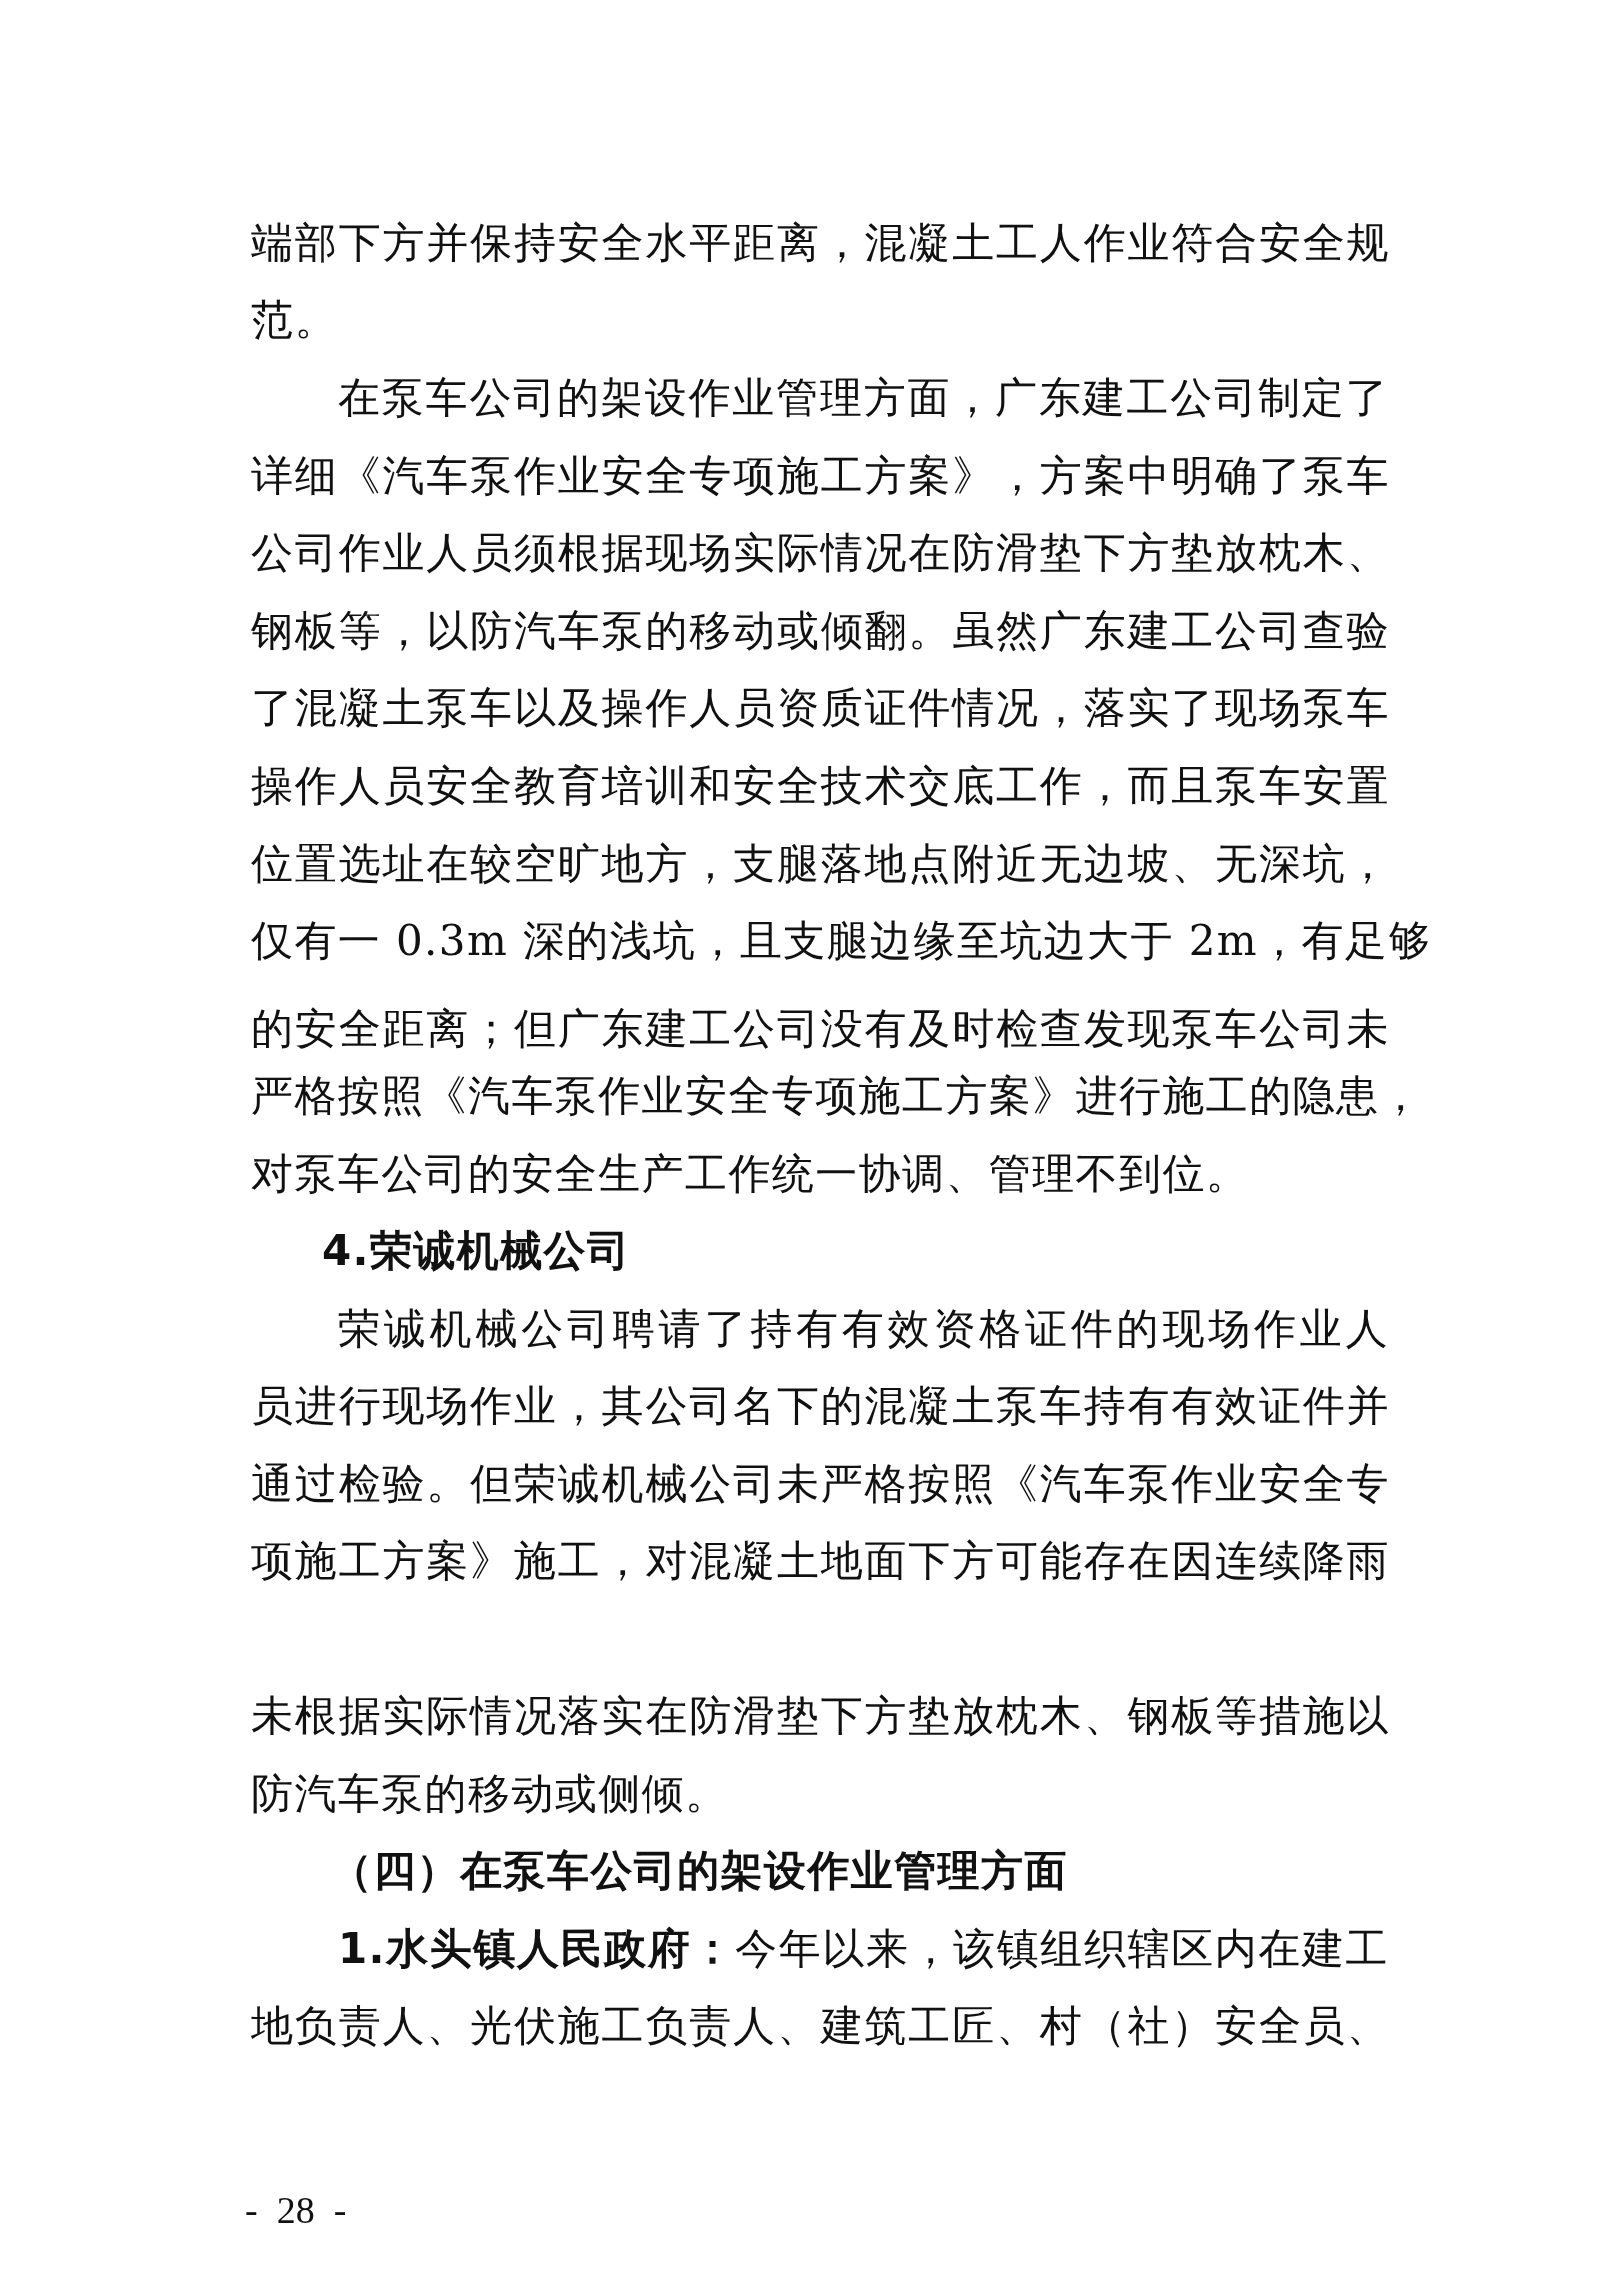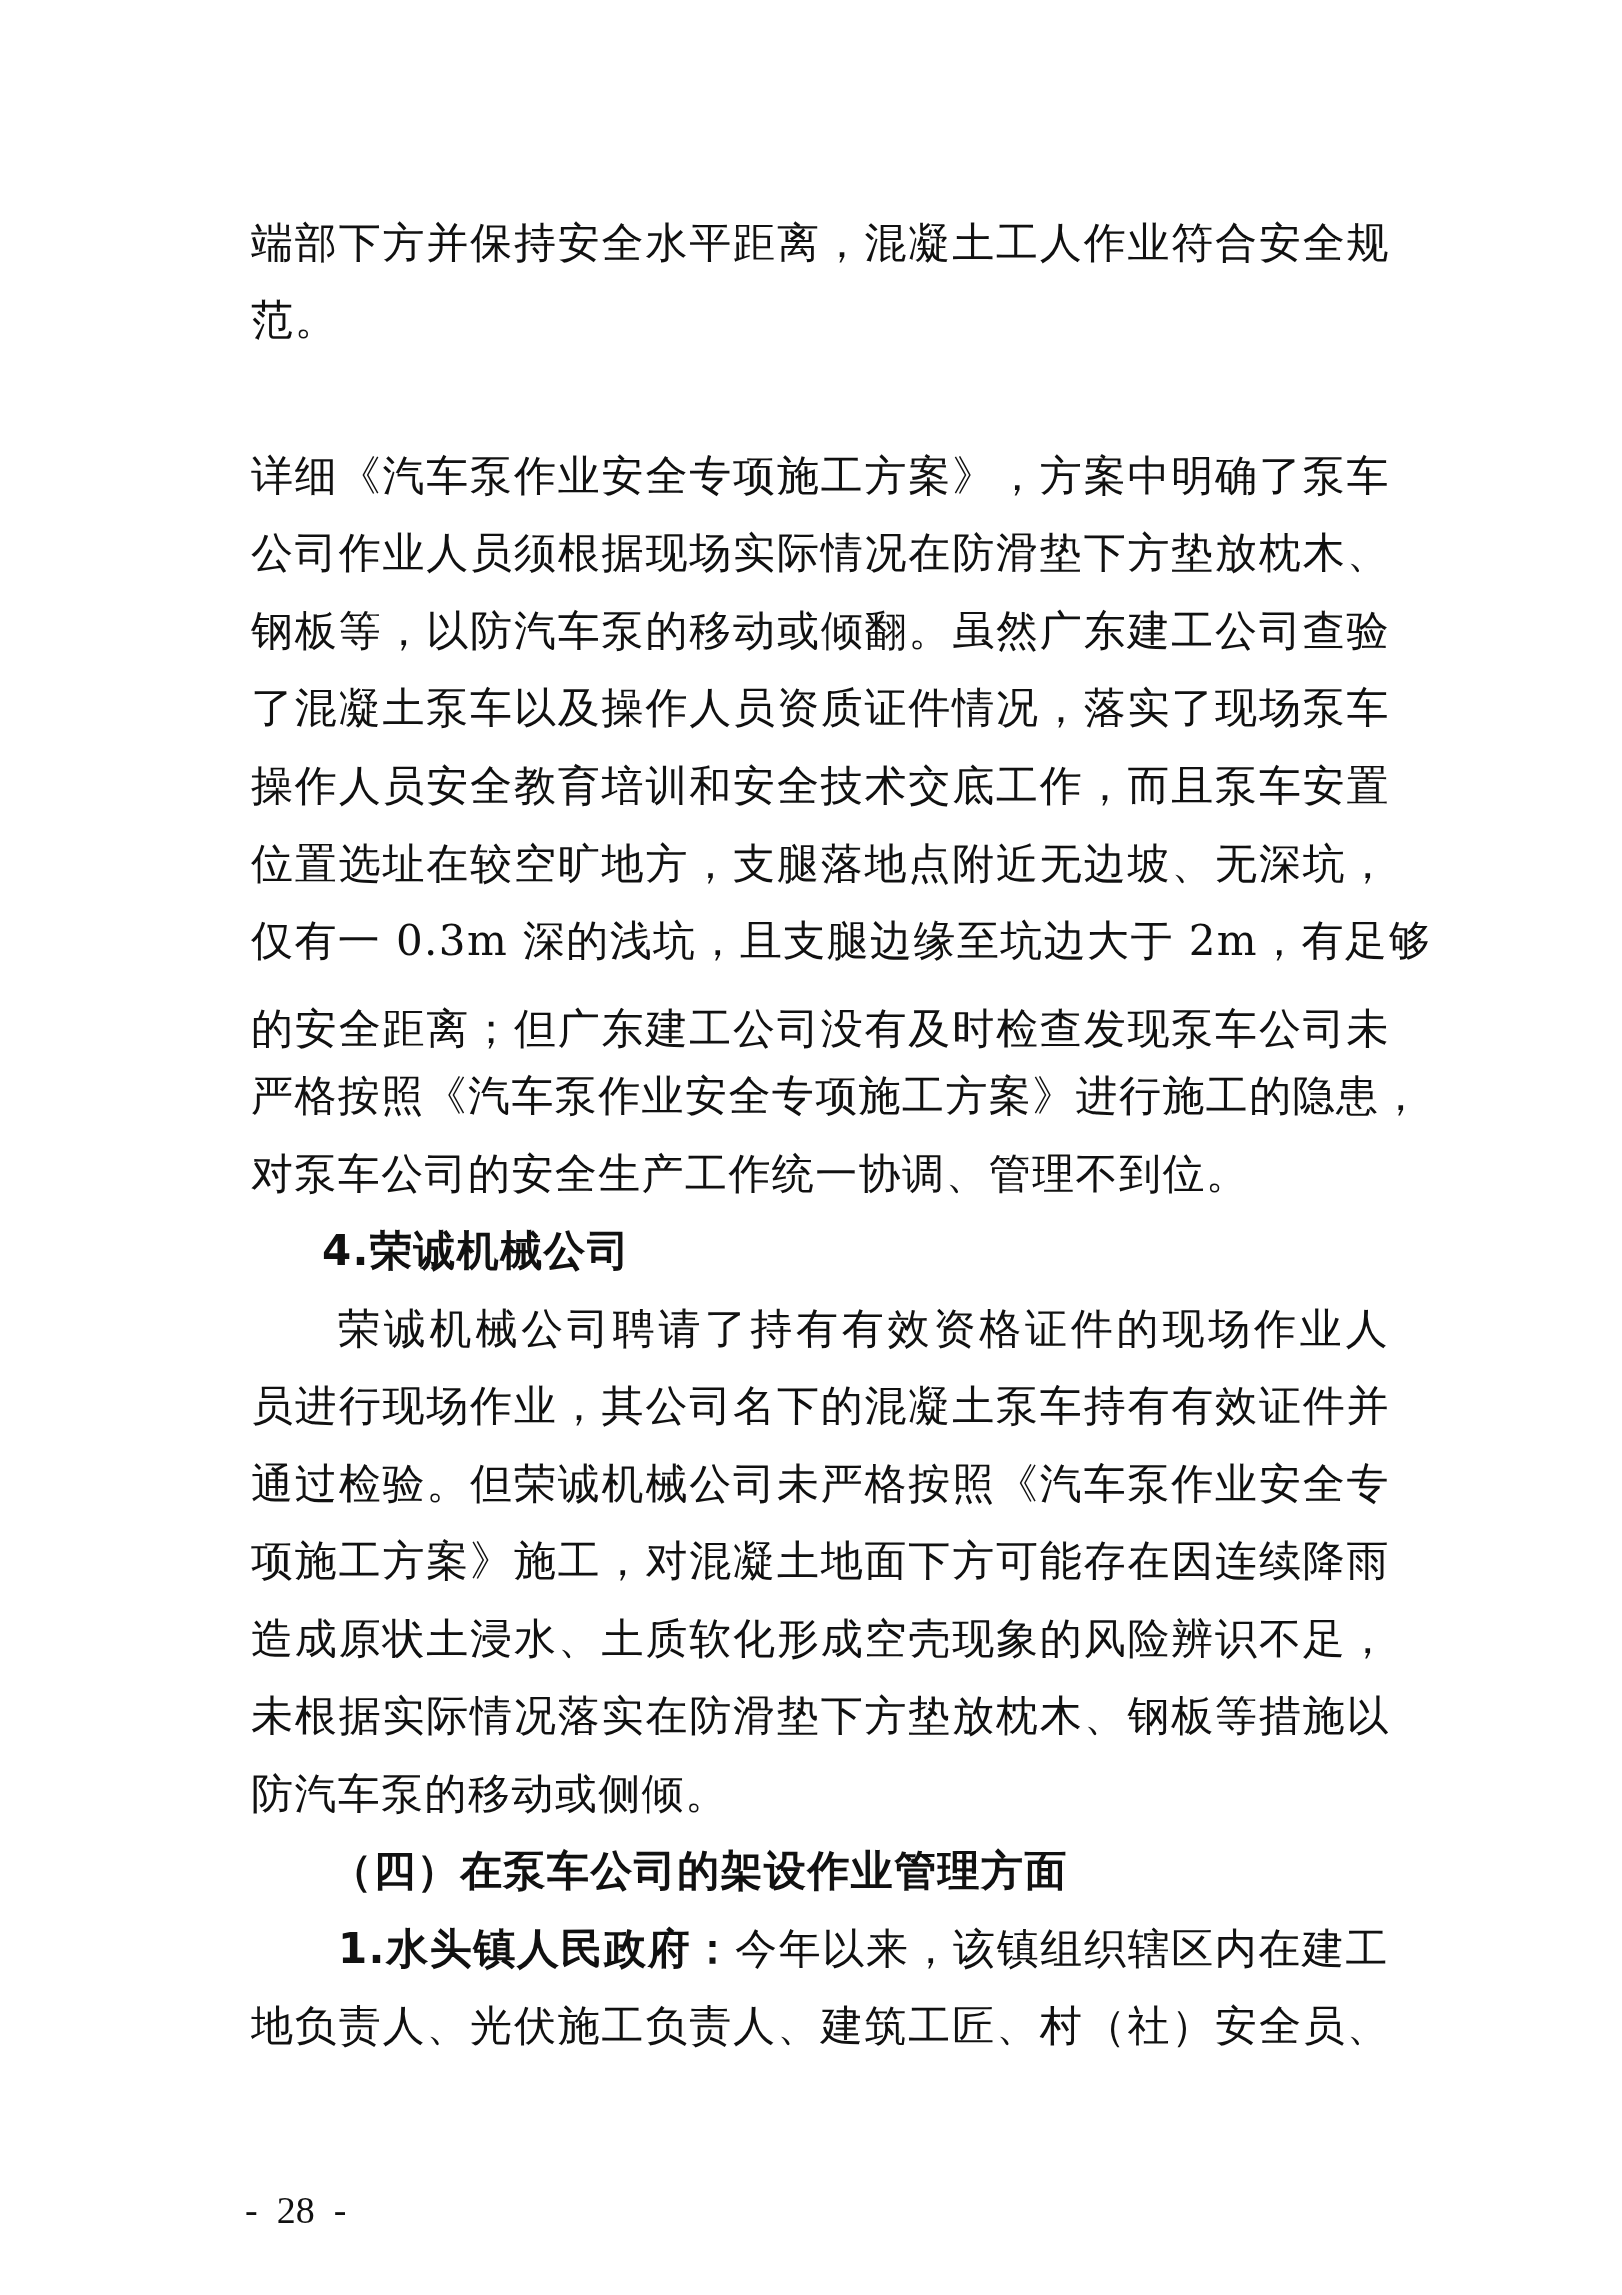--- a/index.html
+++ b/index.html
@@ -38,38 +38,38 @@
   }
 </style>
 </head>
 <body>
 
 <div class="page">
 
   <div class="line" style="top:217px;">端部下方并保持安全水平距离，混凝土工人作业符合安全规</div>
   <div class="line last" style="top:294px;">范。</div>
 
+  <div class="line indent" style="top:372px;">在泵车公司的架设作业管理方面，广东建工公司制定了</div>
   <div class="line" style="top:450px;">详细《汽车泵作业安全专项施工方案》，方案中明确了泵车</div>
   <div class="line" style="top:527px;">公司作业人员须根据现场实际情况在防滑垫下方垫放枕木、</div>
   <div class="line" style="top:605px;">钢板等，以防汽车泵的移动或倾翻。虽然广东建工公司查验</div>
   <div class="line" style="top:682px;">了混凝土泵车以及操作人员资质证件情况，落实了现场泵车</div>
   <div class="line" style="top:760px;">操作人员安全教育培训和安全技术交底工作，而且泵车安置</div>
   <div class="line" style="top:838px;">位置选址在较空旷地方，支腿落地点附近无边坡、无深坑，</div>
   <div class="line" style="top:915px;">仅有一 0.3m 深的浅坑，且支腿边缘至坑边大于 2m，有足够</div>
   <div class="line" style="top:987px;margin-top:16px;">的安全距离；但广东建工公司没有及时检查发现泵车公司未</div>
   <div class="line" style="top:1070px;">严格按照《汽车泵作业安全专项施工方案》进行施工的隐患，</div>
   <div class="line last" style="top:1148px;">对泵车公司的安全生产工作统一协调、管理不到位。</div>
 
   <div class="line h h4" style="top:1225px;">4.荣诚机械公司</div>
 
   <div class="line indent" style="top:1303px;">荣诚机械公司聘请了持有有效资格证件的现场作业人</div>
   <div class="line" style="top:1380px;">员进行现场作业，其公司名下的混凝土泵车持有有效证件并</div>
   <div class="line" style="top:1458px;font-family:Liberation Serif, serif;">通过检验。但荣诚机械公司未严格按照《汽车泵作业安全专</div>
   <div class="line" style="top:1535px;">项施工方案》施工，对混凝土地面下方可能存在因连续降雨</div>
-  <div class="line" style="top:1613px;">造成原状土浸水、土质软化形成空壳现象的风险辨识不足，</div>
   <div class="line" style="top:1690px;">未根据实际情况落实在防滑垫下方垫放枕木、钢板等措施以</div>
   <div class="line last" style="top:1768px;">防汽车泵的移动或侧倾。</div>
 
   <div class="line h hsec" style="top:1845px;">（四）在泵车公司的架设作业管理方面</div>
 
   <div class="line indent" style="top:1923px;">
     <span class="bold">1.水头镇人民政府：</span><span>今年以来，该镇组织辖区内在建工</span>
   </div>
   <div class="line" style="top:2000px;">地负责人、光伏施工负责人、建筑工匠、村（社）安全员、</div>
 

